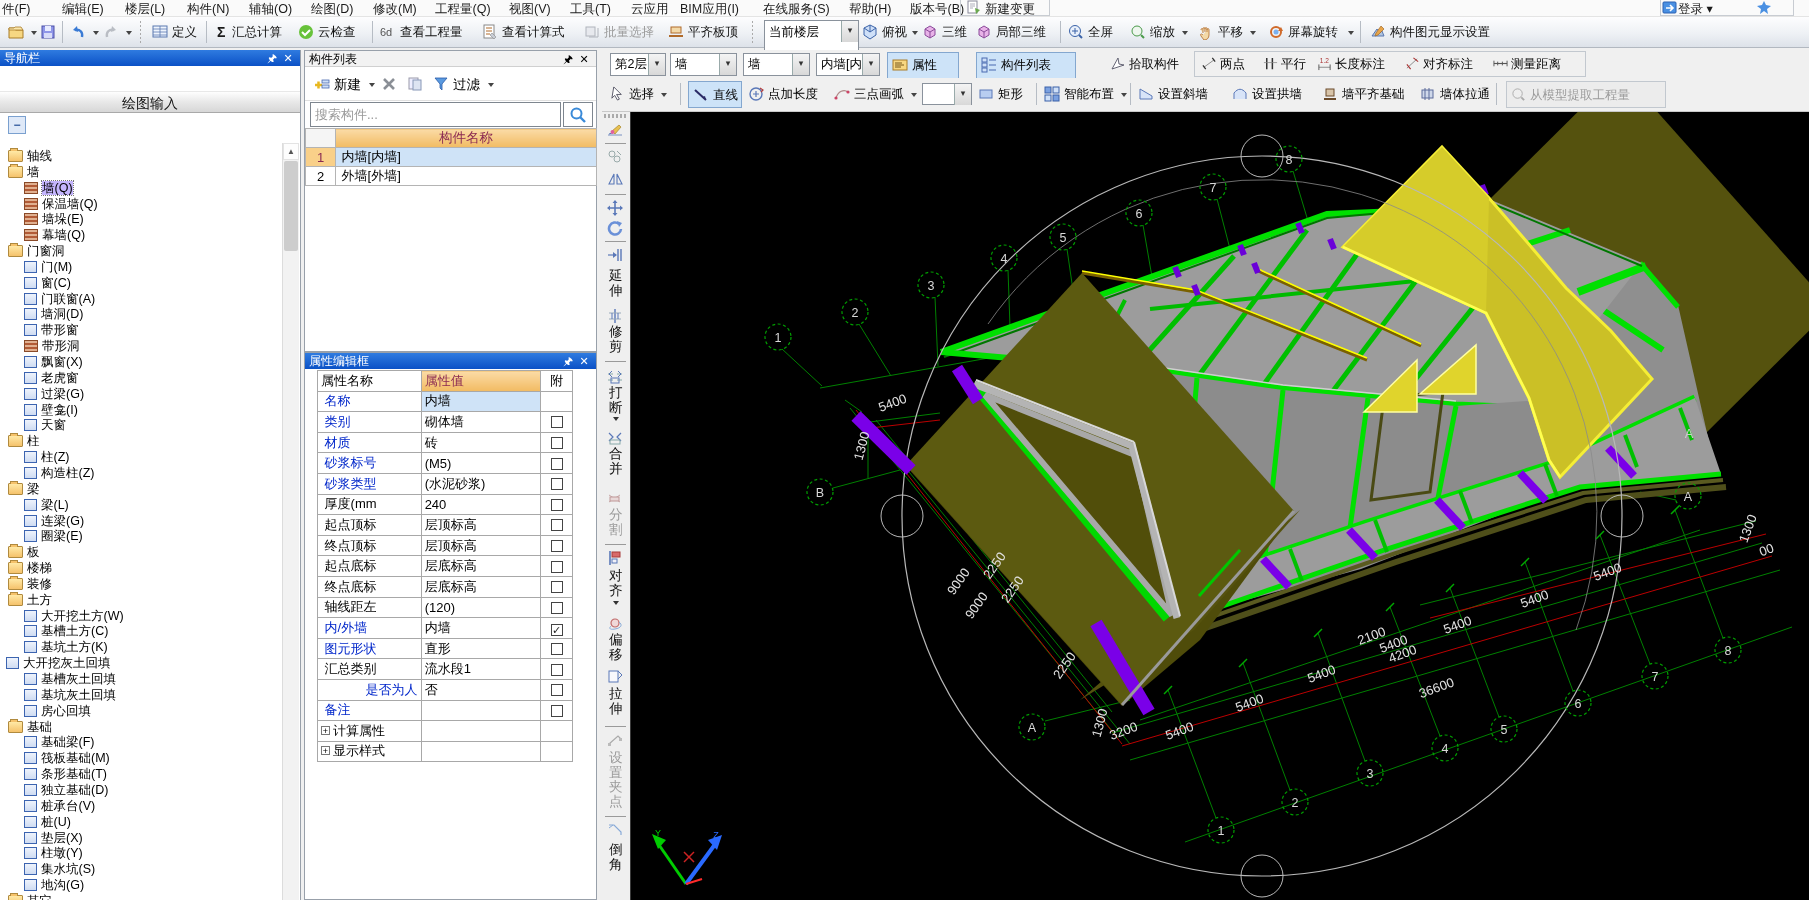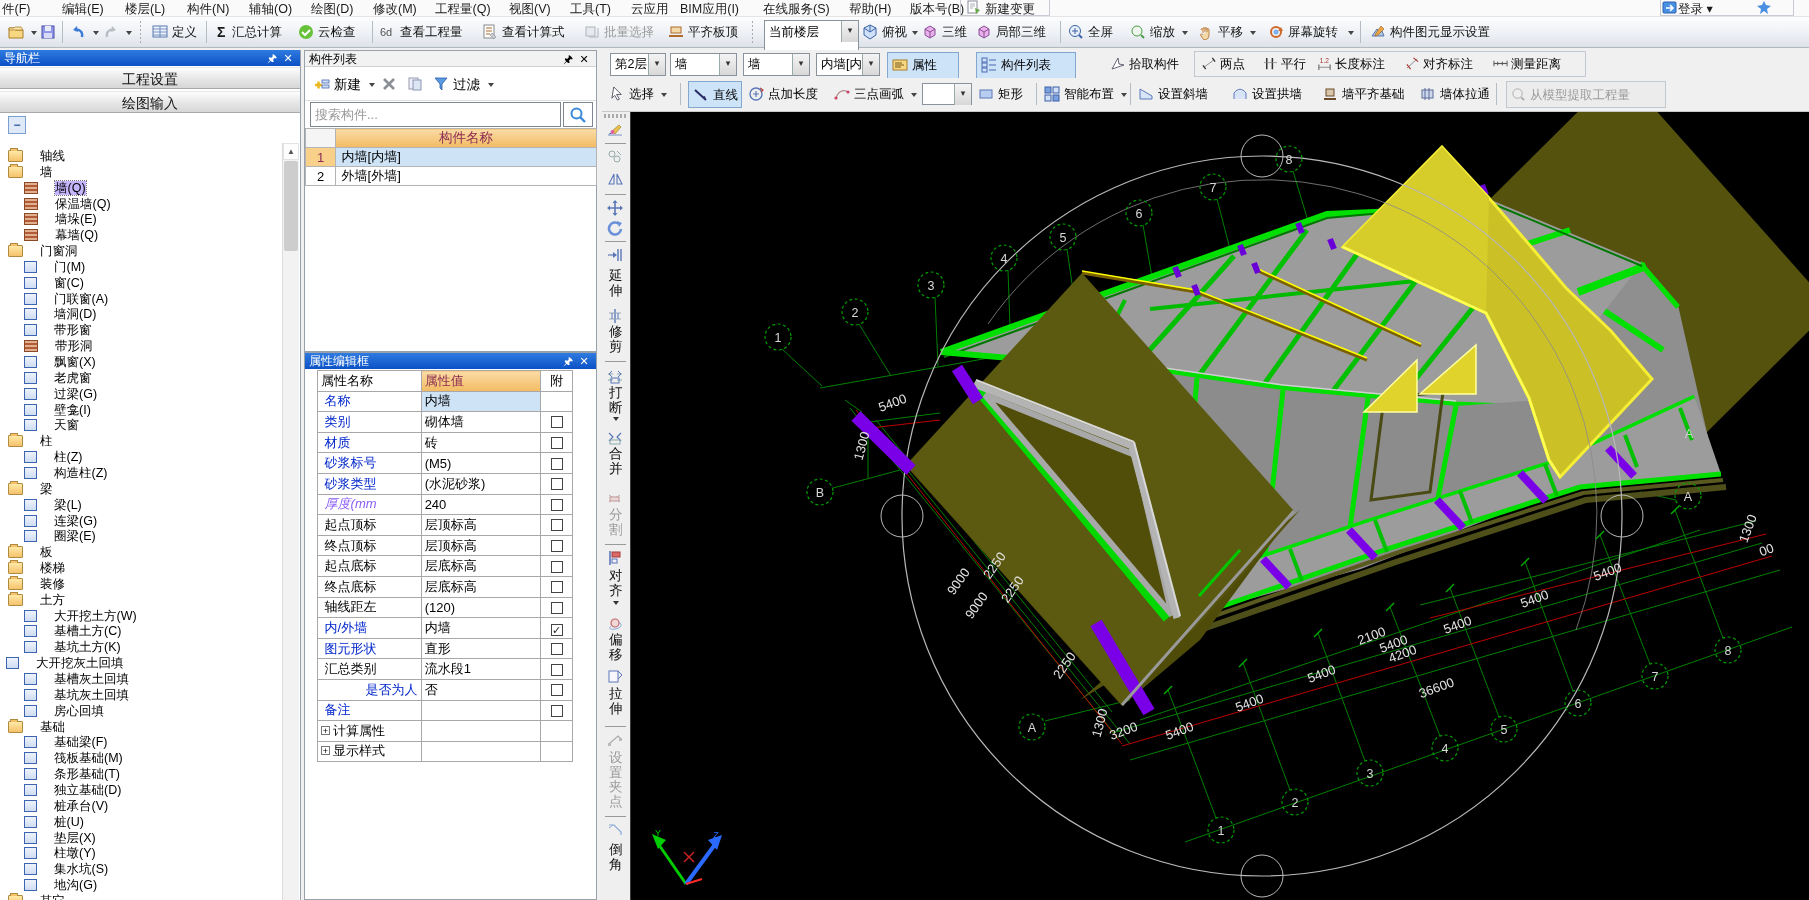--- a/index.html
+++ b/index.html
@@ -14,21 +14,21 @@
 .gray{color:#9a9a9a}
 
 #lp{position:absolute;left:0;top:50px;width:301px;height:850px;background:#fff;border-right:1px solid #98a0aa}
 .cap{position:absolute;left:0;top:0;width:100%;height:16px;background:linear-gradient(#2f7be0,#0b51c6);color:#fff;font-size:12px;line-height:16px;padding-left:4px}
 .capw{background:#f2f2f2;color:#000;border-bottom:1px solid #d0d0d0}
 .pin{position:absolute;top:2px;width:12px;height:12px;color:#fff;font-size:11px;line-height:12px;text-align:center}
 .pinb{color:#000}
 .navbtn{position:absolute;left:0;width:100%;height:22px;background:linear-gradient(#fefefe,#e8e8e8 50%,#d7d7d7);border-top:1px solid #e8e8e8;border-bottom:1px solid #a9a9a9;text-align:center;font-size:14px;line-height:22px;color:#111}
 .tree{position:absolute;left:0;top:93px;width:283px;height:757px;overflow:hidden}
 .ti{position:absolute;left:0;height:16px;line-height:16px;white-space:nowrap;font-size:12.5px}
-.ti .lbl{margin-left:17px}
+.ti .lbl{margin-left:4px}
 .fold{display:inline-block;width:15px;height:12px;background:linear-gradient(#ffe9a6,#f5c26b);border:1px solid #b08a3e;border-radius:1px;vertical-align:-2px;position:relative}
 .fold:before{content:"";position:absolute;left:1px;top:-3px;width:6px;height:2px;background:#f5c26b;border:1px solid #b08a3e;border-bottom:none}
 .wic{display:inline-block;width:14px;height:12px;background:repeating-linear-gradient(#e0b090 0 2px,#b25b36 2px 4px);border:1px solid #8a4a28;vertical-align:-2px}
 .bic{display:inline-block;width:13px;height:12px;background:linear-gradient(#eef3fc,#cfdcf2);border:1px solid #3c64b0;vertical-align:-2px}
 .sel{background:#c4b5fd;outline:1px dotted #777}
 #lsb{position:absolute;right:1px;top:93px;width:17px;height:757px;background:#f2f2f2;border-left:1px solid #dcdcdc}
 
 #mp1{position:absolute;left:304px;top:50px;width:293px;height:302px;background:#fff;border:1px solid #98a0aa}
 #mp2{position:absolute;left:304px;top:352px;width:293px;height:548px;background:#fff;border:1px solid #98a0aa}
 .srch{position:absolute;left:5px;top:51px;width:251px;height:25px;border:1px solid #7e868f;background:#fff;color:#9a9a9a;font-size:13px;line-height:23px;padding-left:4px}
@@ -193,21 +193,20 @@
     <span class="dar" style="position:absolute;left:1344px;top:14px"></span>
     <span class="sep" style="left:1360px"></span>
     <svg class="ico" style="left:1370px;top:7px" width="16" height="16" viewBox="0 0 16 16">
       <path d="M2 12l5-7 3 4 2-2 2 5z" fill="#b0c4de" stroke="#5a78b0"></path>
       <path d="M11 2l3 3-6 6-3 1 1-3z" fill="#e8a54a" stroke="#a06a2a" stroke-width="0.7"></path>
     </svg>
     <span class="t2" style="left:1390px">构件图元显示设置</span>
   </div>
 <div id="lp">
   <div class="cap">导航栏<span class="pin" style="right:22px">🖈</span><span class="pin" style="right:6px">✕</span></div>
-  <div class="navbtn" style="top:17px">工程设置</div>
   <div class="navbtn" style="top:41px">绘图输入</div>
   <div style="position:absolute;left:8px;top:66px;width:18px;height:18px;background:#dfe9f8;border:1px solid #7aa0cf;color:#335c9e;text-align:center;line-height:16px;font-weight:bold">−</div>
   <div class="tree" id="treebox">
       <div class="ti" style="left:8px;top:5px"><span class="fold"></span><span class="lbl ">轴线</span></div>
       <div class="ti" style="left:8px;top:21px"><span class="fold"></span><span class="lbl ">墙</span></div>
       <div class="ti" style="left:24px;top:37px"><span class="wic"></span><span class="lbl sel">墙(Q)</span></div>
       <div class="ti" style="left:24px;top:53px"><span class="wic"></span><span class="lbl ">保温墙(Q)</span></div>
       <div class="ti" style="left:24px;top:68px"><span class="wic"></span><span class="lbl ">墙垛(E)</span></div>
       <div class="ti" style="left:24px;top:84px"><span class="wic"></span><span class="lbl ">幕墙(Q)</span></div>
       <div class="ti" style="left:8px;top:100px"><span class="fold"></span><span class="lbl ">门窗洞</span></div>
@@ -332,21 +331,21 @@
           <td style="color:#0026ca;">&nbsp;砂浆标号</td>
           <td style="">(M5)</td>
           <td style="text-align:center"><span class="cb"></span></td>
         </tr>
         <tr>
           <td style="color:#0026ca;">&nbsp;砂浆类型</td>
           <td style="">(水泥砂浆)</td>
           <td style="text-align:center"><span class="cb"></span></td>
         </tr>
         <tr>
-          <td style="color:#8b5cf6;font-style:italic;">&nbsp;厚度(mm</td>
+          <td style="color:#000000;">&nbsp;厚度(mm</td>
           <td style="">240</td>
           <td style="text-align:center"><span class="cb"></span></td>
         </tr>
         <tr>
           <td style="">&nbsp;起点顶标</td>
           <td style="">层顶标高</td>
           <td style="text-align:center"><span class="cb"></span></td>
         </tr>
         <tr>
           <td style="">&nbsp;终点顶标</td>

